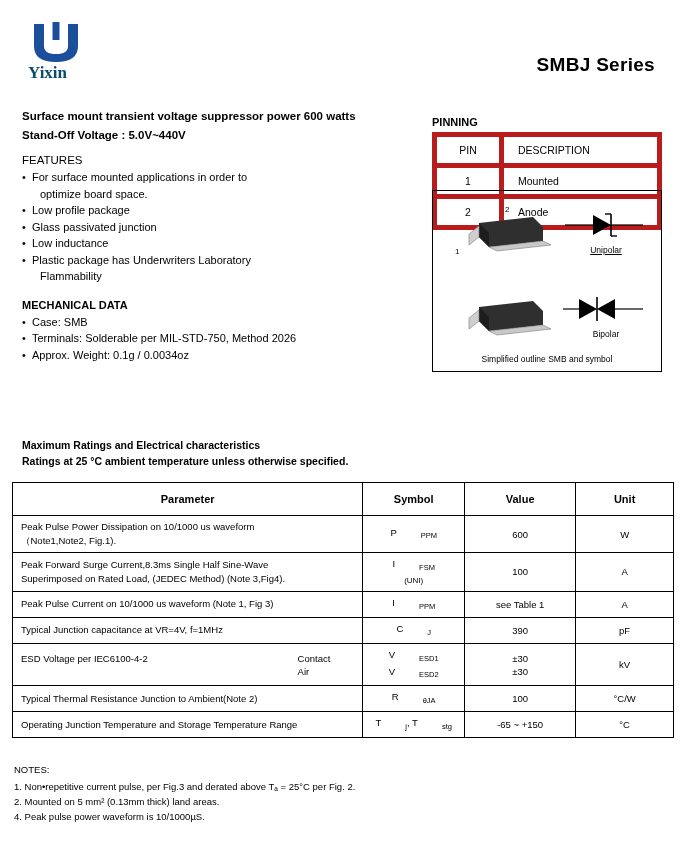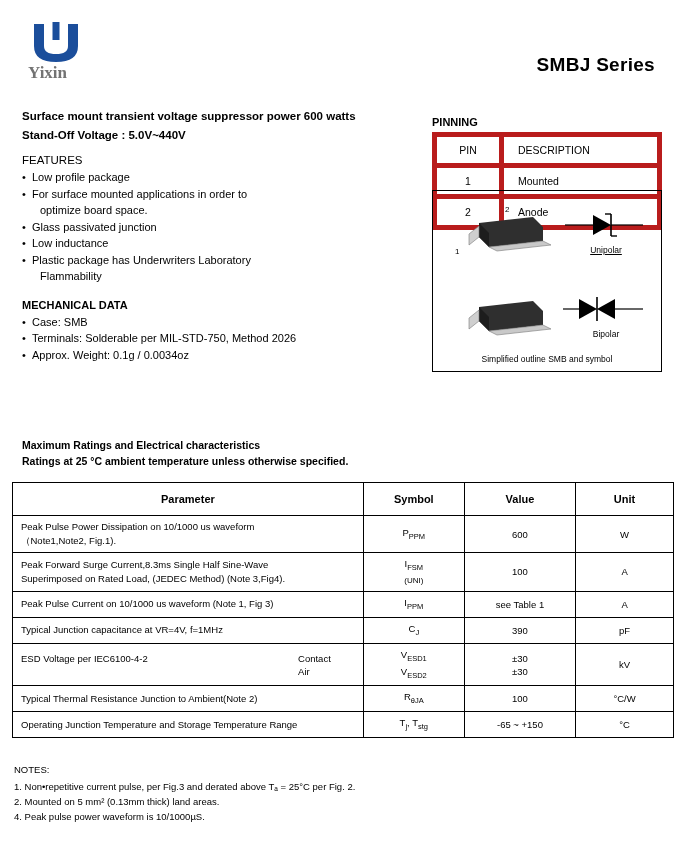--- a/index.html
+++ b/index.html
@@ -38,21 +38,21 @@
     text-align: left;
   }
   .logo-mark {
     width: 56px;
     height: 40px;
     display: block;
   }
   .logo-text {
     font-size: 17px;
     font-weight: bold;
-    color: #737373;
+    color: #0c4a6e;
     letter-spacing: 0px;
     margin-top: 1px;
     font-family: "Liberation Serif", serif;
   }
   .series-title {
     position: absolute;
     right: 10px;
     top: 32px;
     font-size: 19px;
     font-weight: bold;
@@ -218,21 +218,21 @@
   }
   table.main-table td.ctr {
     text-align: center;
     font-size: 9.5px;
     line-height: 13px;
   }
   .col-param { width: 360px; }
   .col-symbol { width: 92px; }
   .col-value { width: 104px; }
   .col-unit { width: 90px; }
-  sub { font-size: 7.5px; }
+  sub { font-size: 7.5px; margin-left: 24px; }
   .contact-air {
     float: right;
     text-align: left;
     margin-right: 26px;
     line-height: 13px;
   }
   .two-line { line-height: 13px; }
 
   
   .notes {
@@ -262,25 +262,25 @@
     </div>
     <div class="series-title">SMBJ Series</div>
   </div>
 
   <div class="left-col">
     <div class="headline">Surface mount transient  voltage suppressor power 600 watts</div>
     <div class="headline2">Stand-Off Voltage : 5.0V~440V</div>
 
     <div class="sect-title">FEATURES</div>
     <ul class="bullets">
-      <li>Low profile package</li>
       <li>
         <span>For surface mounted applications in order to</span>
         <span class="cont">optimize board space.</span>
       </li>
+      <li>Low profile package</li>
       <li>Glass passivated junction</li>
       <li>Low inductance</li>
       <li>
         <span>Plastic package has Underwriters Laboratory</span>
         <span class="cont">Flammability</span>
       </li>
     </ul>
 
     <div class="sect-title-b">MECHANICAL DATA</div>
     <ul class="bullets">

